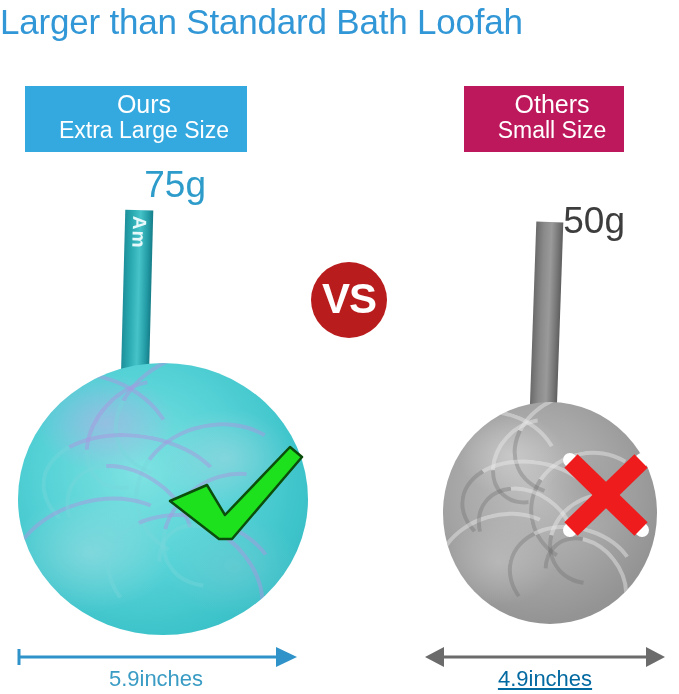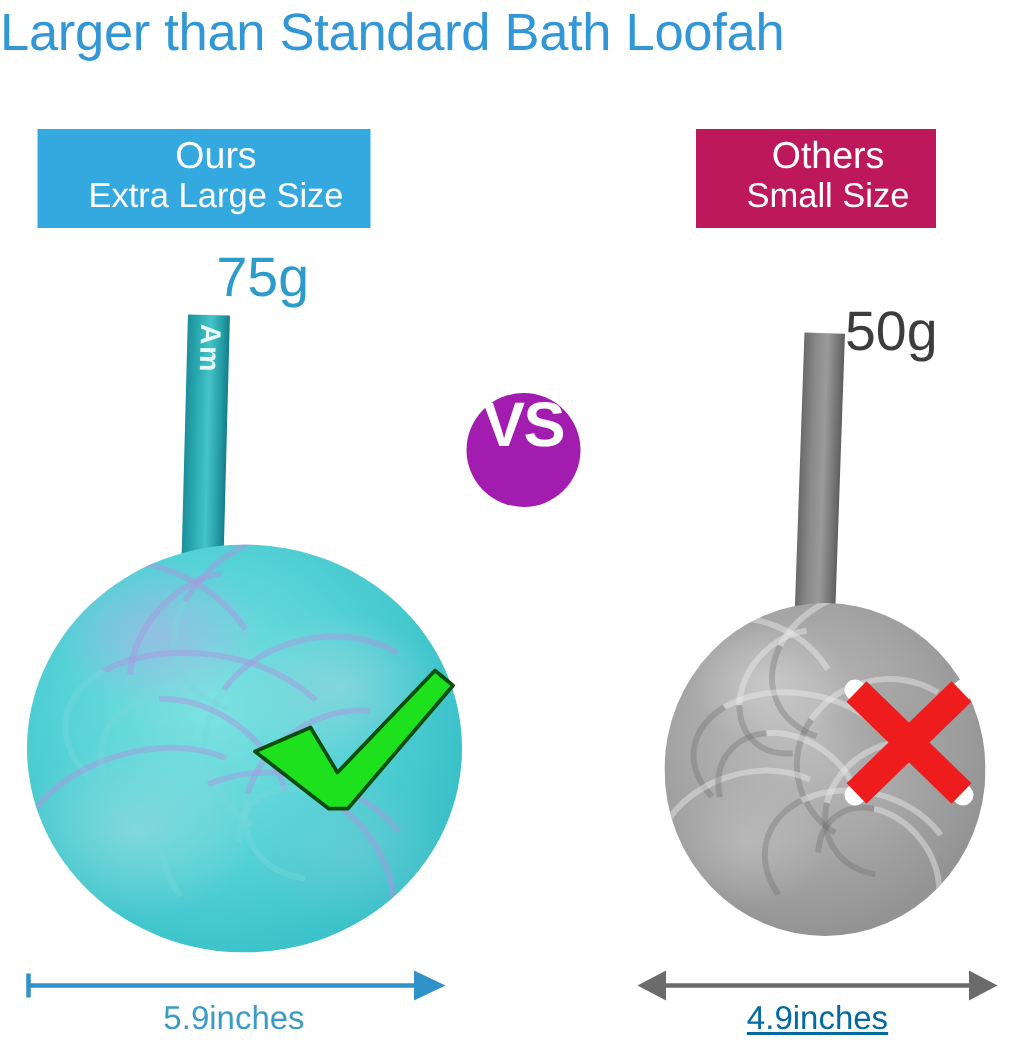--- a/index.html
+++ b/index.html
@@ -89,22 +89,23 @@
   }
 
   
   #vs-badge {
     position: absolute;
     left: 311px;
     top: 262px;
     width: 76px;
     height: 76px;
     border-radius: 50%;
-    background: #a21caf;
+    background: #b91c1c;
     display: flex;
+    align-items: center;
     justify-content: center;
   }
   #vs-badge span {
     color: #ffffff;
     font-size: 42px;
     font-weight: 700;
     letter-spacing: -1px;
     line-height: 1;
     padding-bottom: 3px;
   }

